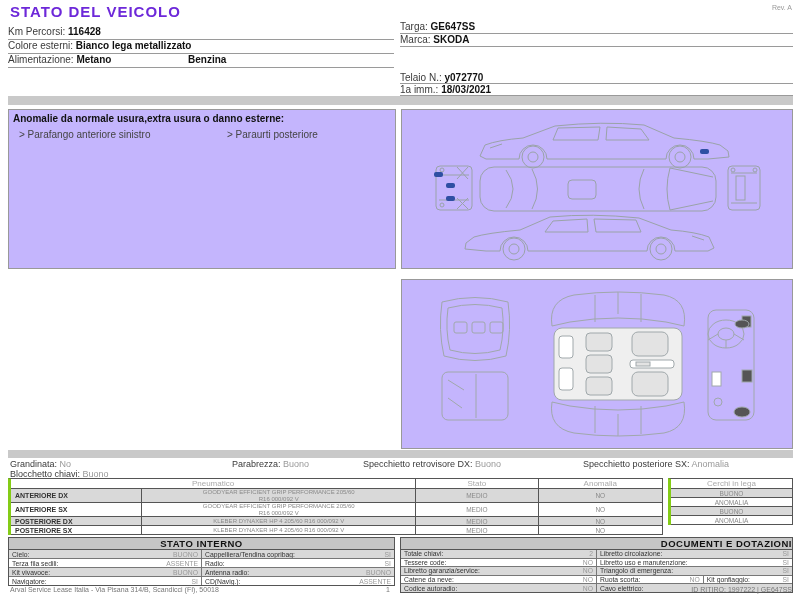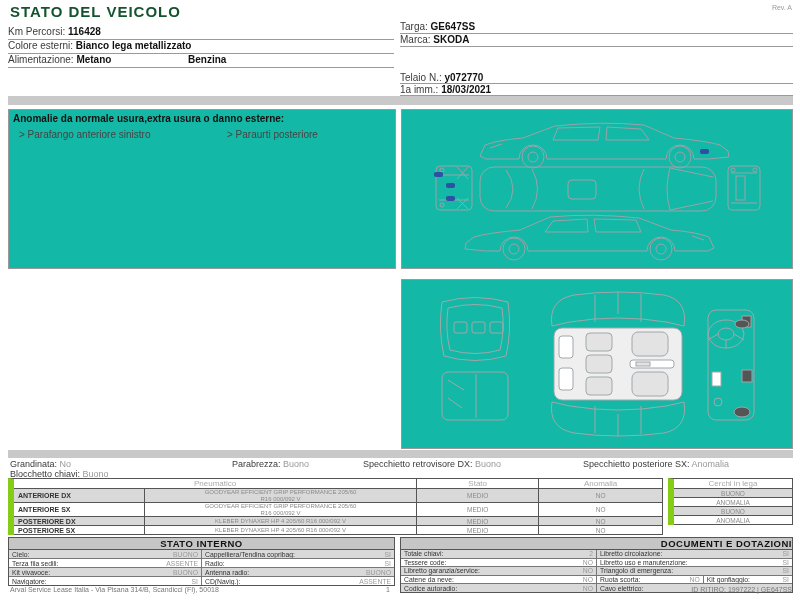--- a/index.html
+++ b/index.html
@@ -1,30 +1,30 @@
 <!DOCTYPE html>
 <html><head>
 <meta charset="utf-8">
 <style>
   html,body{margin:0;padding:0;background:#fff;}
   .page{position:relative;width:800px;height:600px;background:#fff;overflow:hidden;
         font-family:"Liberation Sans", sans-serif;color:#333;}
   .r{position:absolute;box-sizing:border-box;}
-  .title{left:10px;top:3px;font-size:15px;font-weight:bold;color:#14532d;letter-spacing:1px;}
+  .title{left:10px;top:3px;font-size:15px;font-weight:bold;color:#6d28d9;letter-spacing:1px;}
   .rev{right:8px;top:4px;font-size:7px;color:#999;}
   .inforow{border-bottom:1px solid #9a9a9a;font-size:10px;color:#3a3a3a;line-height:12px;}
   .inforow b{color:#111;}
   .graybar{left:8px;width:785px;height:9px;background:#c9c9c9;}
-  .box{border:1px solid #999;background:#14b8a6;}
+  .box{border:1px solid #999;background:#c4b5fd;}
   .boxtitle{position:absolute;left:4px;top:3px;font-size:10px;font-weight:bold;color:#111;}
   .anitem{position:absolute;font-size:10px;color:#444;}
   .mid{font-size:9px;color:#3a3a3a;}
   .mid i{font-style:normal;color:#999;}
   
-  .ttable{border-top:1px solid #555;border-left:6px solid #84cc16;}
+  .ttable{border-top:1px solid #555;border-left:3px solid #84cc16;}
   .trow{display:flex;}
   .tc{border-right:1px solid #555;border-bottom:1px solid #555;display:flex;align-items:center;box-sizing:border-box;overflow:hidden;}
   .th{justify-content:center;color:#aaa;font-size:8px;}
   .pos{font-size:7px;font-weight:bold;color:#333;padding-left:4px;}
   .tname{justify-content:center;font-size:6px;line-height:6.5px;color:#8a8a8a;text-align:center;}
   .tname span{max-width:160px;}
   .cstat{justify-content:center;font-size:6.5px;color:#8a8a8a;}
   .shade{background:#d9d9d9;}
   
   .btable{border:1px solid #555;}

